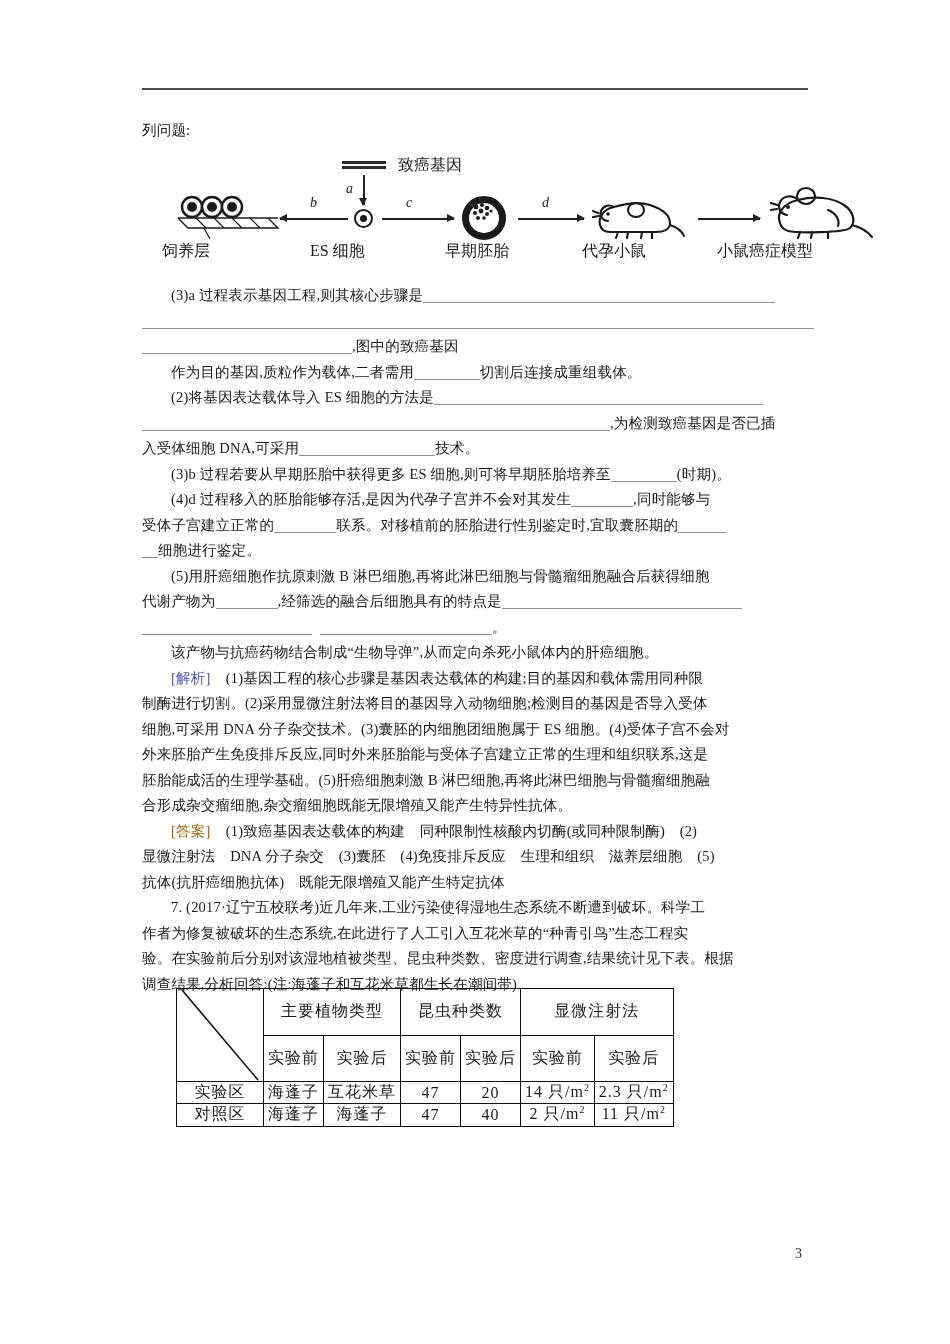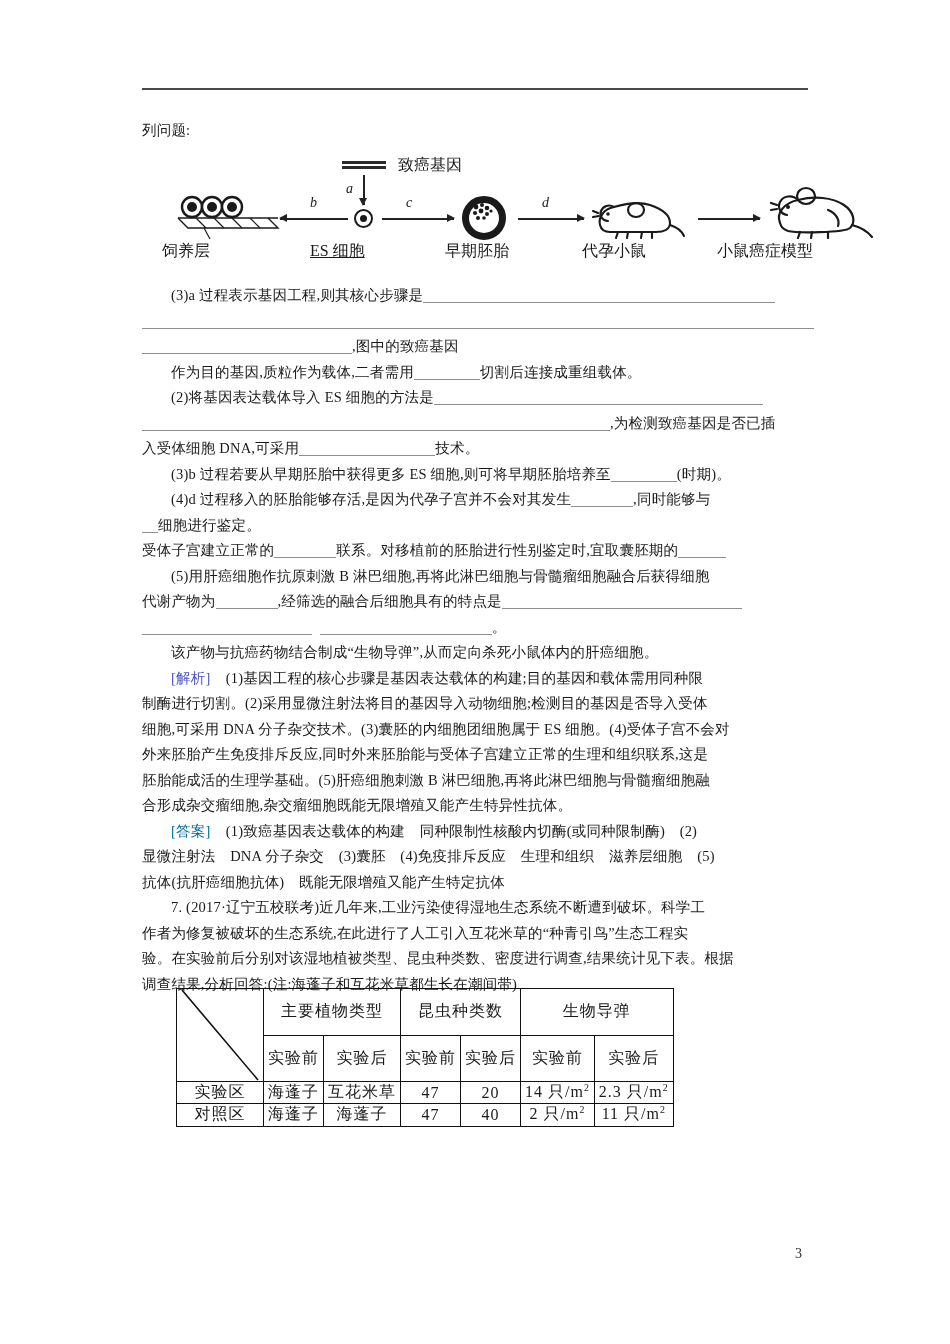--- a/index.html
+++ b/index.html
@@ -170,21 +170,21 @@
   .num { letter-spacing: 0; }
 
   .page-number {
     position: absolute;
     left: 795px;
     top: 1246px;
     font-size: 14px;
     font-family: "Liberation Serif", serif;
     color: #333;
   }
-  .ansbrk { color: #0369a1; }
+  .ansbrk { color: #a16207; }
   .solbrk { color: #4a53c7; }
 </style>
 </head>
 <body>
 
 <div class="page">
 
   <div class="header-rule"></div>
 
   <div class="content" style="top:118px;">
@@ -263,42 +263,42 @@
         <path d="M11 26 L5 24"></path>
         <path d="M11 30 L5 31"></path>
         <ellipse cx="40" cy="17" rx="9" ry="8"></ellipse>
         <path d="M62 31 C70 34 74 41 72 47"></path>
         <path d="M86 46 C94 48 102 53 106 58"></path>
         <path d="M34 53 L32 59 M46 53 L45 59 M62 53 L62 59"></path>
       </g>
     </svg>
 
     <div class="fig-label" style="left:20px; top:98px;">饲养层</div>
-    <div class="fig-label" style="left:168px; top:98px;text-decoration:underline;">ES 细胞</div>
+    <div class="fig-label" style="left:168px; top:98px;">ES 细胞</div>
     <div class="fig-label" style="left:303px; top:98px;">早期胚胎</div>
     <div class="fig-label" style="left:440px; top:98px;">代孕小鼠</div>
     <div class="fig-label" style="left:575px; top:98px;">小鼠癌症模型</div>
   </div>
 
   <div class="content" style="top:283px;">
 
     <div class="line indent2"><span>(3)a 过程表示基因工程,则其核心步骤是</span><span class="bl" style="width:352px;"></span></div>
     <div class="line"><span class="bl" style="width:672px;"></span></div>
     <div class="line"><span class="bl" style="width:210px;"></span><span>,图中的致癌基因</span></div>
     <div class="line indent2"><span>作为目的基因,质粒作为载体,二者需用</span><span class="bl" style="width:66px;"></span><span>切割后连接成重组载体。</span></div>
 
     <div class="line indent2"><span>(2)将基因表达载体导入 ES 细胞的方法是</span><span class="bl" style="width:329px;"></span></div>
     <div class="line"><span class="bl" style="width:468px;"></span><span>,为检测致癌基因是否已插</span></div>
     <div class="line"><span>入受体细胞 DNA,可采用</span><span class="bl" style="width:136px;"></span><span>技术。</span></div>
 
     <div class="line indent2"><span>(3)b 过程若要从早期胚胎中获得更多 ES 细胞,则可将早期胚胎培养至</span><span class="bl" style="width:66px;"></span><span>(时期)。</span></div>
 
     <div class="line indent2"><span>(4)d 过程移入的胚胎能够存活,是因为代孕子宫并不会对其发生</span><span class="bl" style="width:62px;"></span><span>,同时能够与</span></div>
+    <div class="line"><span>受体子宫建立正常的</span><span class="bl" style="width:62px;"></span><span>联系。对移植前的胚胎进行性别鉴定时,宜取囊胚期的</span><span class="bl" style="width:48px;"></span></div>
     <div class="line"><span class="bl" style="width:16px;"></span><span>细胞进行鉴定。</span></div>
-    <div class="line"><span>受体子宫建立正常的</span><span class="bl" style="width:62px;"></span><span>联系。对移植前的胚胎进行性别鉴定时,宜取囊胚期的</span><span class="bl" style="width:48px;"></span></div>
 
     <div class="line indent2"><span>(5)用肝癌细胞作抗原刺激 B 淋巴细胞,再将此淋巴细胞与骨髓瘤细胞融合后获得细胞</span></div>
     <div class="line"><span>代谢产物为</span><span class="bl" style="width:62px;"></span><span>,经筛选的融合后细胞具有的特点是</span><span class="bl" style="width:240px;"></span></div>
     <div class="line"><span class="bl" style="width:170px;"></span>&nbsp;&nbsp;<span class="bl" style="width:172px;"></span><span>。</span></div>
 
     <div class="line indent2">该产物与抗癌药物结合制成“生物导弹”,从而定向杀死小鼠体内的肝癌细胞。</div>
 
     <div class="line indent2"><span class="solbrk">[解析]</span>&nbsp;&nbsp;&nbsp;&nbsp;<span>(1)基因工程的核心步骤是基因表达载体的构建;目的基因和载体需用同种限</span></div>
     <div class="line">制酶进行切割。(2)采用显微注射法将目的基因导入动物细胞;检测目的基因是否导入受体</div>
     <div class="line">细胞,可采用 DNA 分子杂交技术。(3)囊胚的内细胞团细胞属于 ES 细胞。(4)受体子宫不会对</div>
@@ -319,21 +319,21 @@
   <table class="data-table">
     <tbody>
         <tr>
       <td class="corner-cell" rowspan="2">
         <svg width="78" height="92" viewBox="0 0 78 92">
           <line x1="1" y1="1" x2="77" y2="91" stroke="#111" stroke-width="1.6"></line>
         </svg>
       </td>
       <td colspan="2">主要植物类型</td>
       <td colspan="2">昆虫种类数</td>
-      <td colspan="2">生物导弹</td>
+      <td colspan="2">显微注射法</td>
     </tr>
     <tr>
       <td>实验前</td>
       <td>实验后</td>
       <td>实验前</td>
       <td>实验后</td>
       <td>实验前</td>
       <td>实验后</td>
     </tr>
     <tr>

